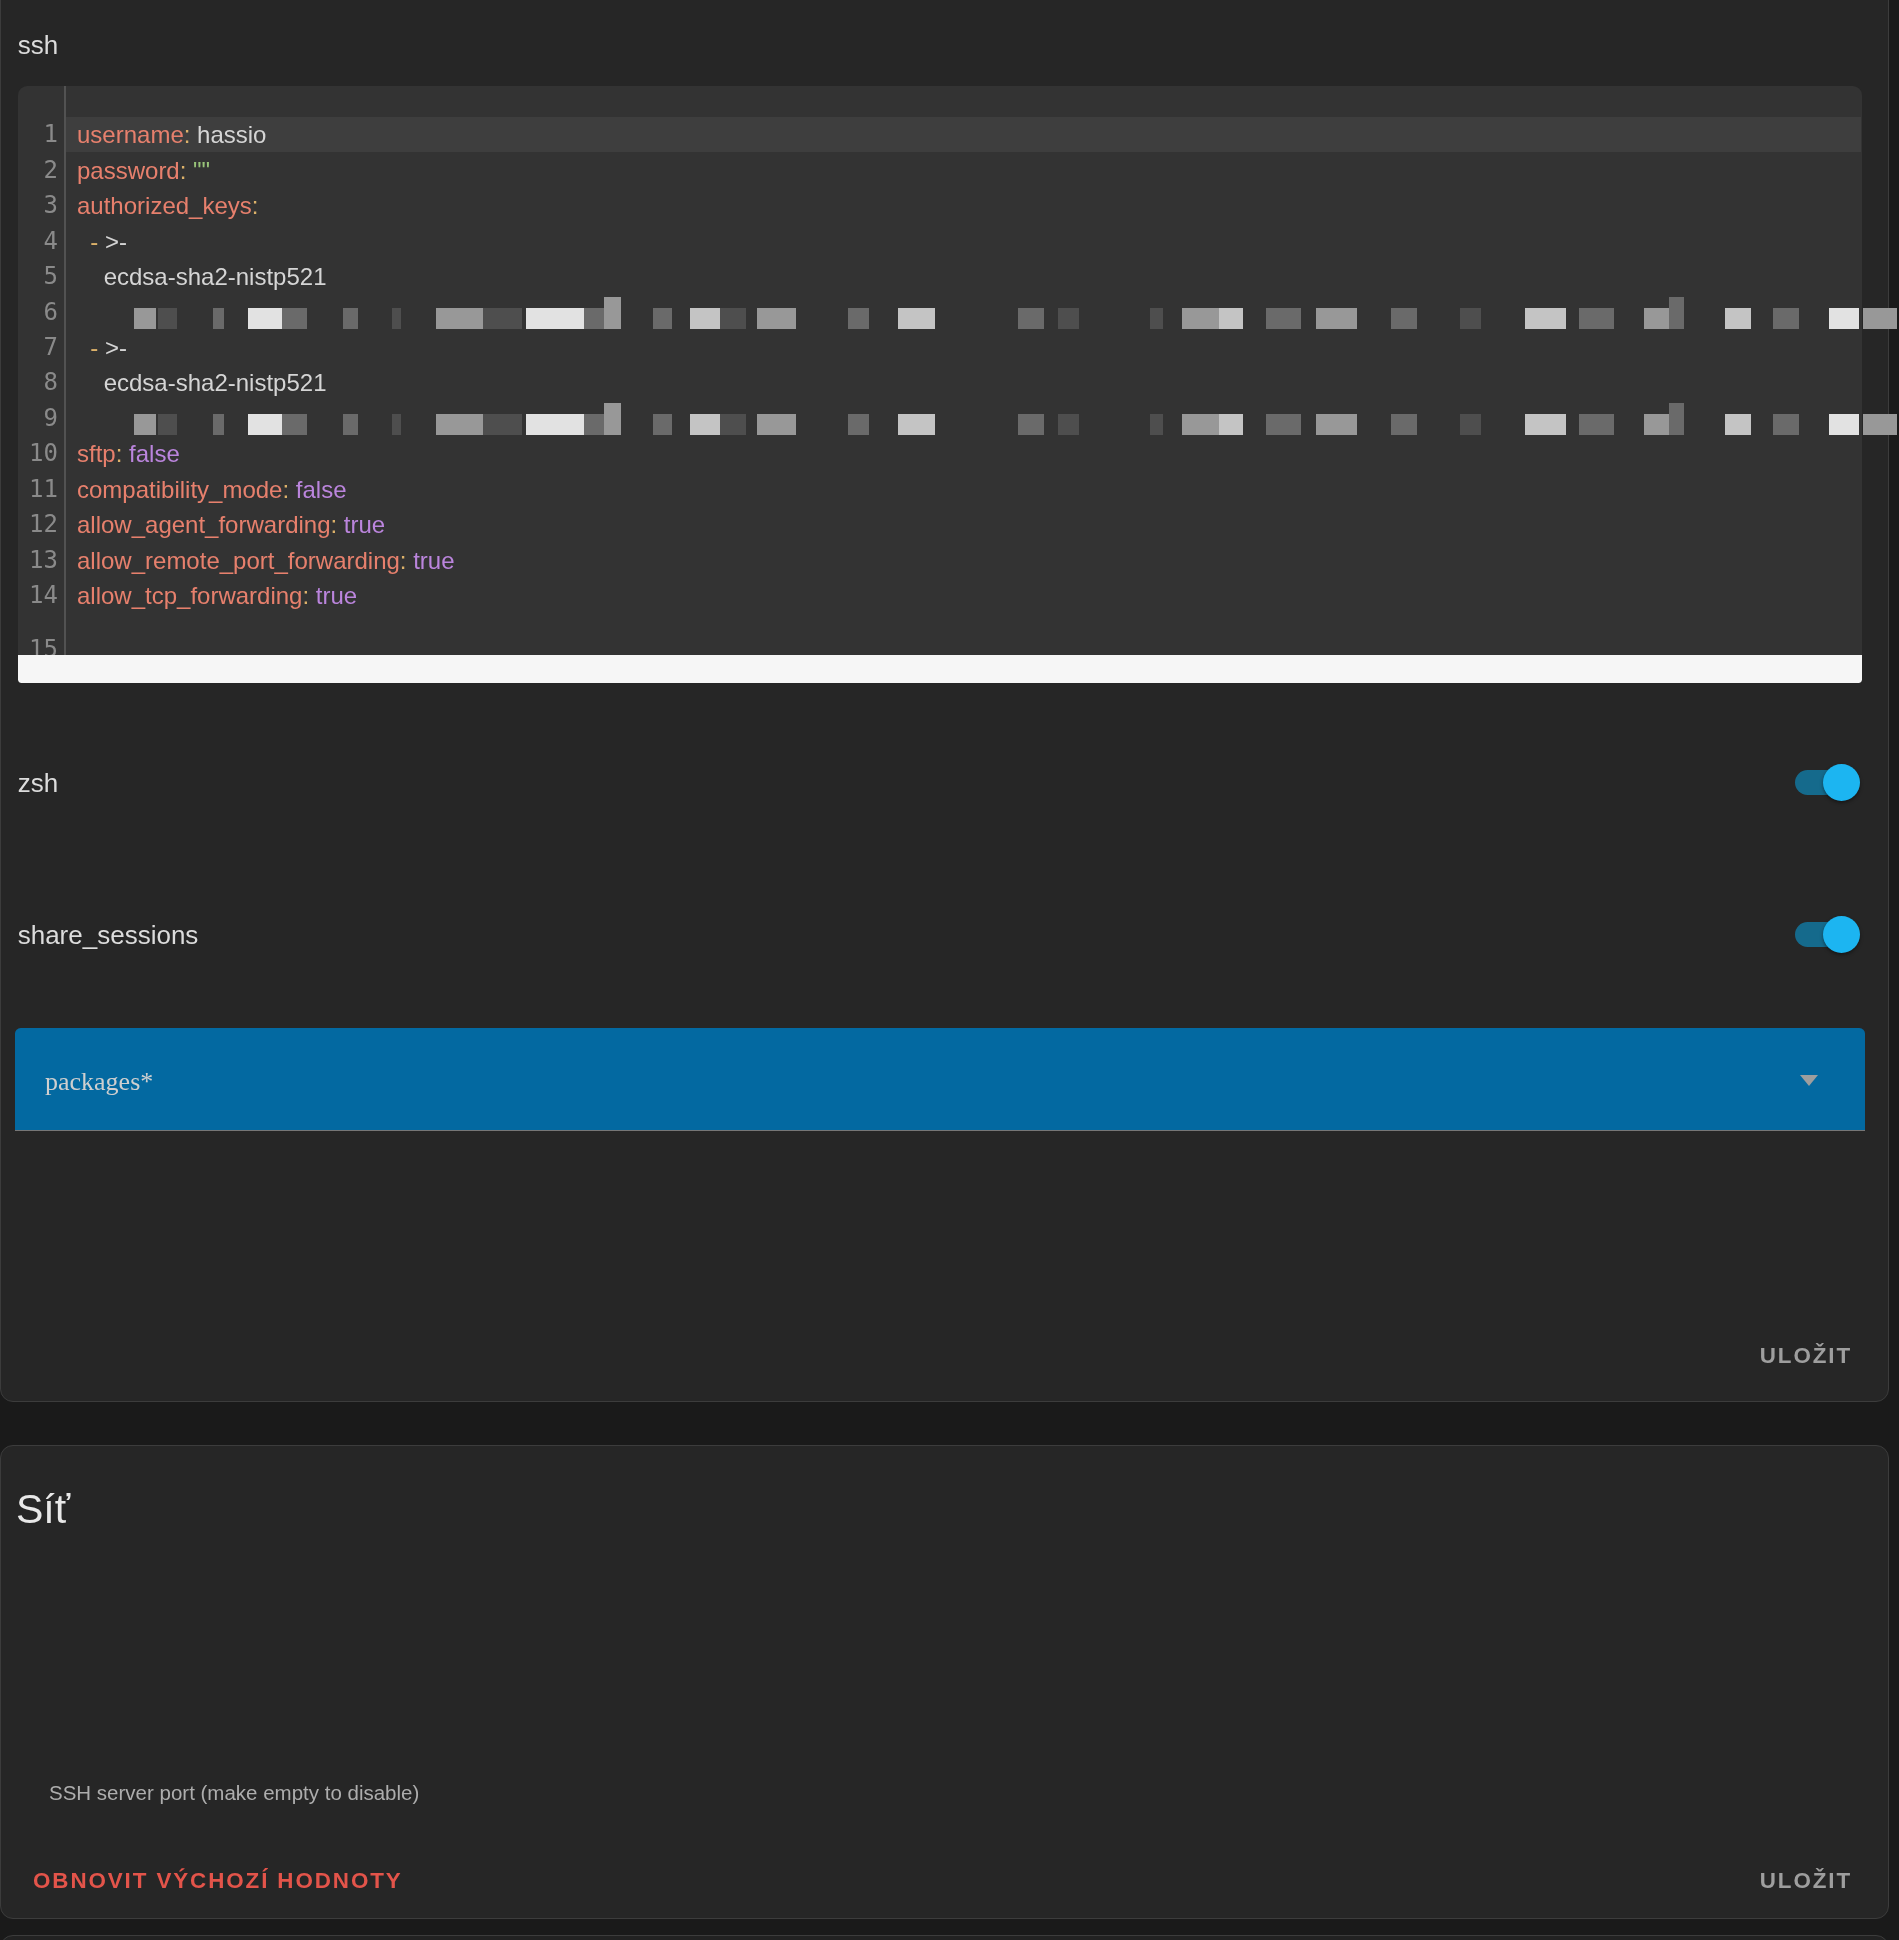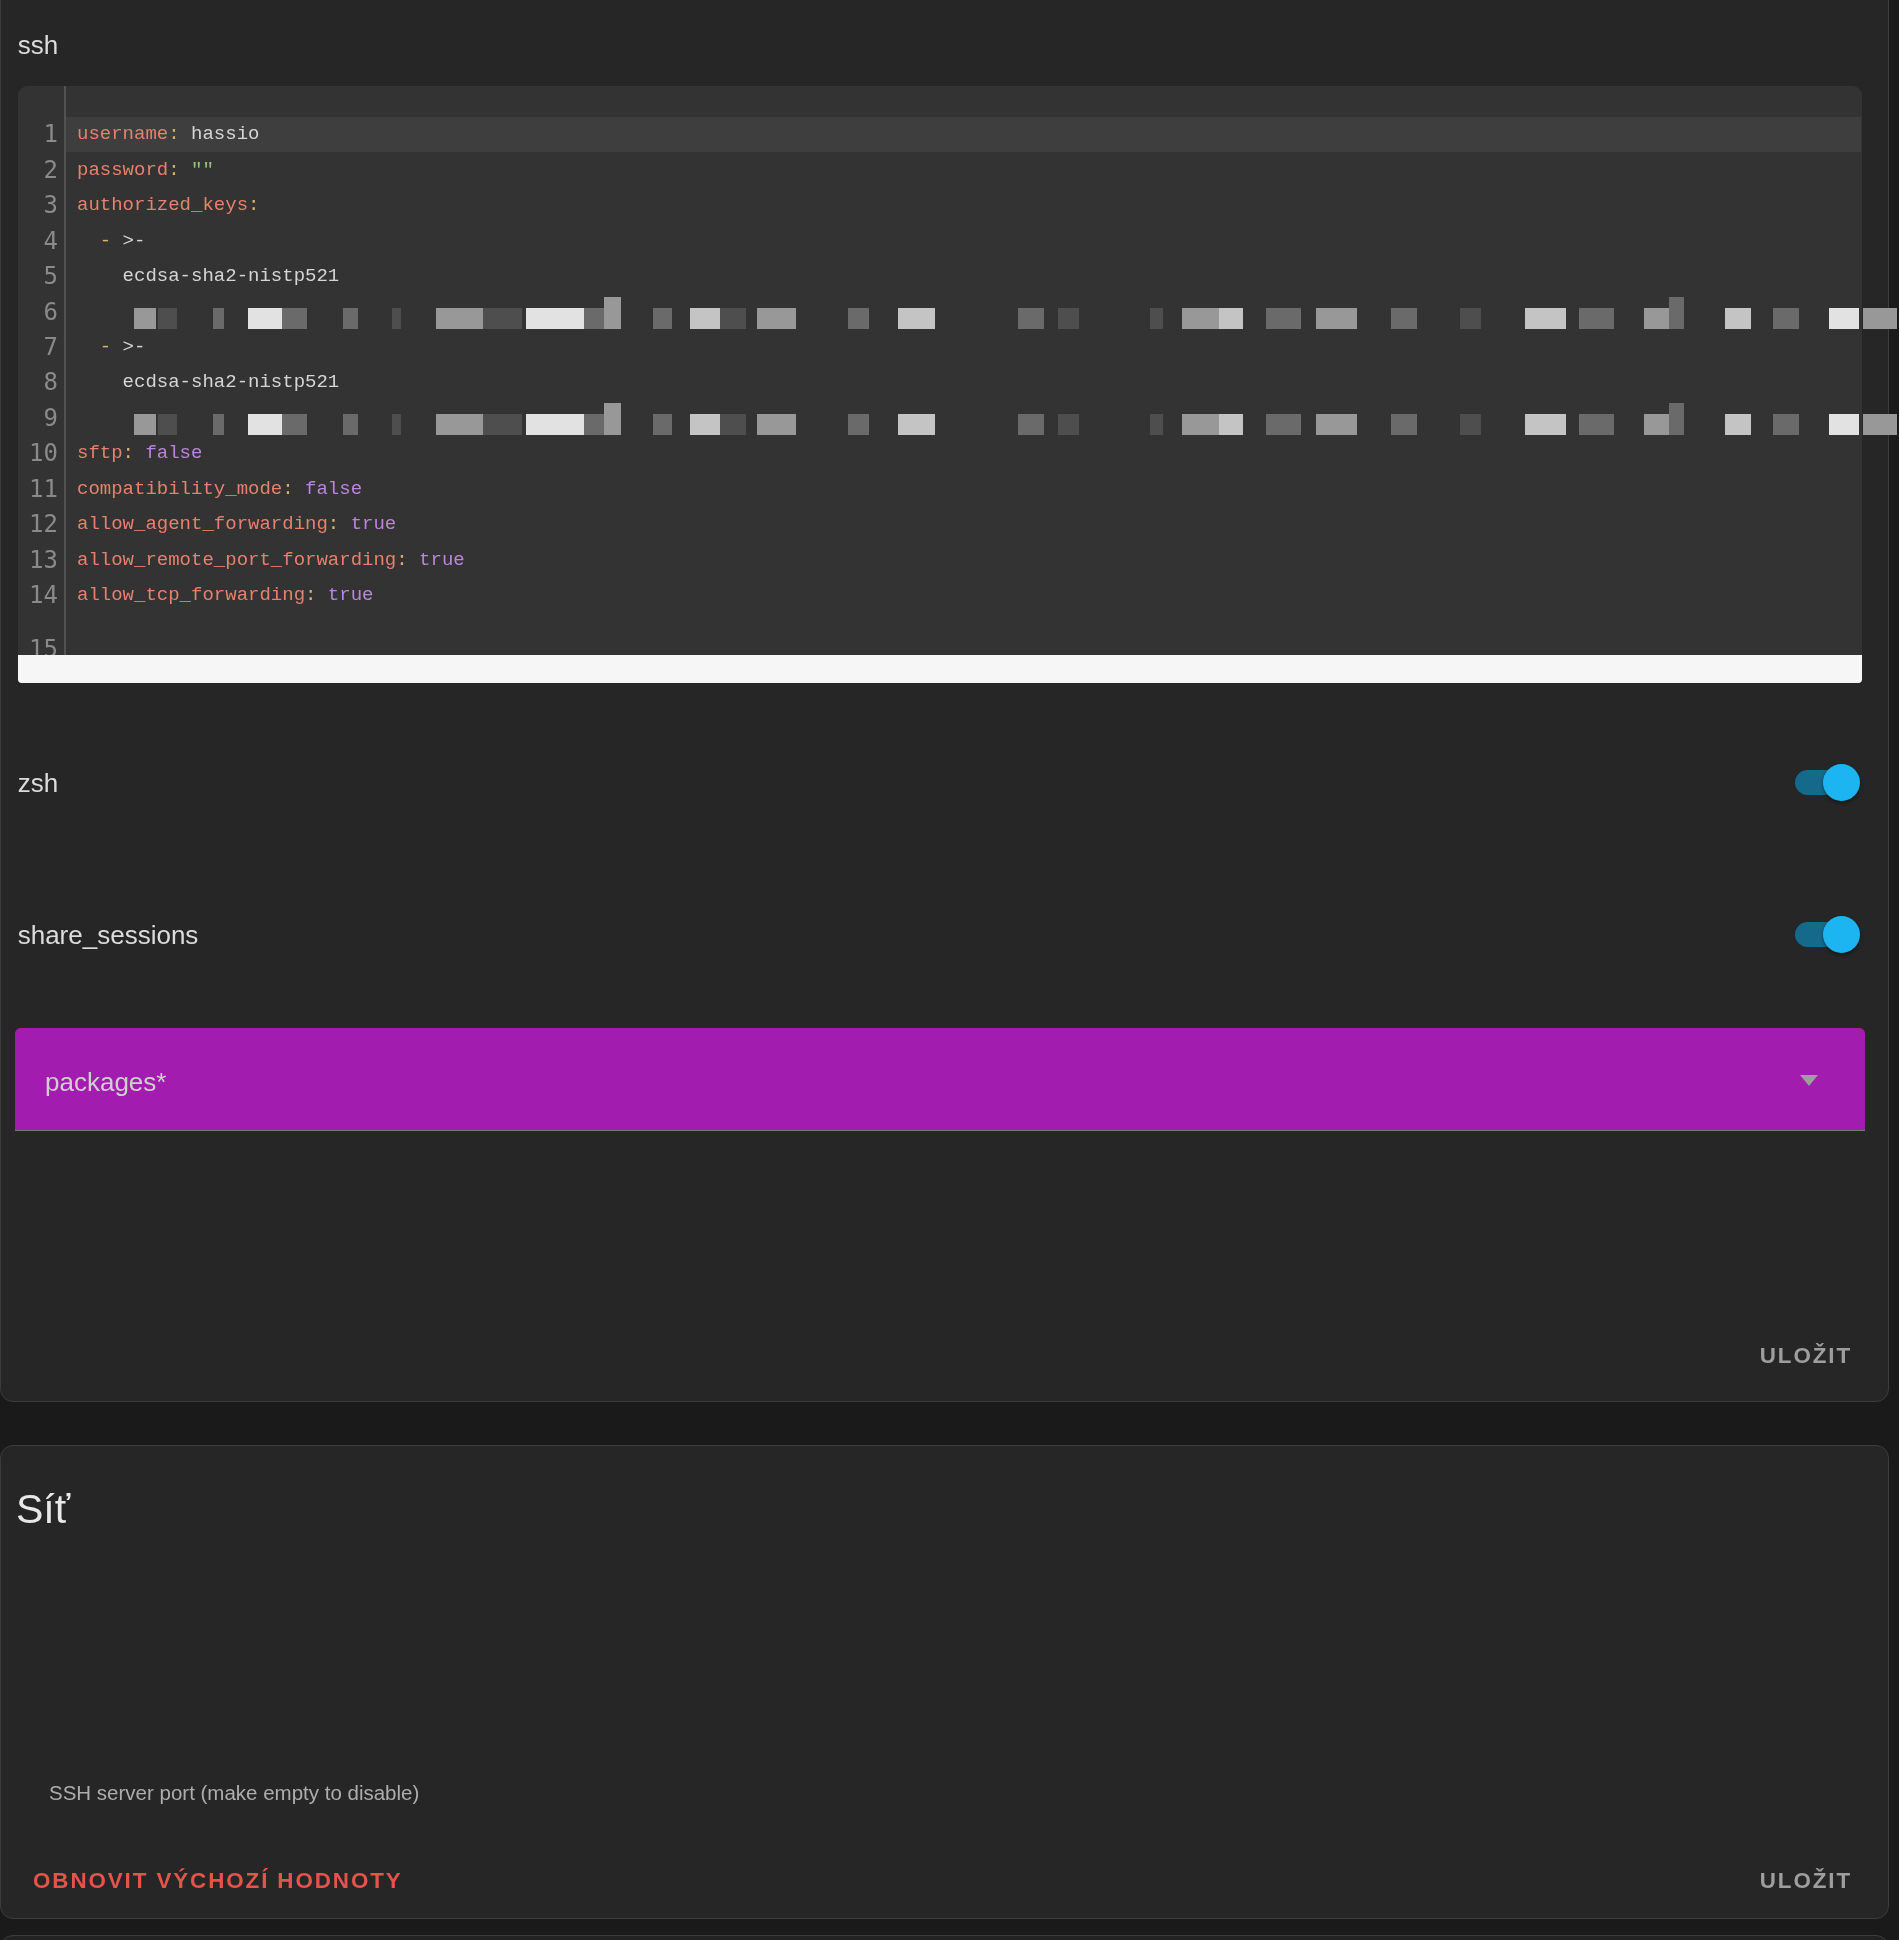--- a/index.html
+++ b/index.html
@@ -19,40 +19,40 @@
   #editor-bg{position:absolute;left:17.7px;top:86px;width:1844px;height:570px;
              background:#333333;border-radius:9.3px 9.3px 0 0;}
   #editor-hscroll{position:absolute;left:17.7px;top:655px;width:1844px;height:28px;
                   background:#f6f6f6;border-radius:0 0 3.7px 3.7px;}
   #gutter-border{position:absolute;left:64px;top:86px;width:1.9px;height:570px;background:#525252;}
   #active-line{position:absolute;left:66px;top:117px;width:1795px;height:35px;background:#3e3e3e;}
   .gutter-num{position:absolute;left:13px;width:45px;height:35px;line-height:35px;
               text-align:right;font-family:"DejaVu Sans Mono",monospace;
               font-size:24px;color:#8a8a8a;}
   .code-line{position:absolute;left:77px;height:35px;line-height:35px;white-space:pre;
-             font-family:Liberation Mono, monospace;font-size:19px;color:#d5d5d5;}
+             font-family:Liberation Sans, sans-serif;font-size:24px;color:#d5d5d5;}
   .tok-key{color:#e7806d;}
   .tok-punct{color:#ddb26a;}
   .tok-text{color:#d5d5d5;}
   .tok-string{color:#98c379;}
   .tok-bool{color:#bb85dd;}
   .blur-row{position:absolute;left:0;top:0;width:1900px;height:0;}
   .blur-seg{position:absolute;height:20.5px;}
   .blur-seg.tall{top:-11.2px;height:32px;}
 
   
   .toggle{position:absolute;width:71px;height:41px;cursor:pointer;}
   .toggle .track{position:absolute;left:0;top:8.4px;width:54px;height:25px;
                  border-radius:13px;background:#156a8c;}
   .toggle .thumb{position:absolute;left:28px;top:1.9px;width:37px;height:37px;
                  border-radius:50%;background:#1cb5f1;box-shadow:0 1.9px 3.7px rgba(0,0,0,.4);}
 
   
-  .dd-row{position:absolute;left:15px;width:1850px;height:103px;background:#a21caf;
-          border-radius:5.6px 5.6px 0 0;border-bottom:1.9px solid #767676;cursor:pointer;}
+  .dd-row{position:absolute;left:15px;width:1850px;height:103px;background:#0369a1;
+          border-radius:5.6px 5.6px 0 0;border-bottom:1.9px solid #767676;cursor:pointer;font-family:Liberation Serif, serif;}
   .dd-label{position:absolute;left:30px;top:39px;font-size:26px;color:#cfcfcf;}
   .dd-arrow{position:absolute;right:47px;top:47px;width:0;height:0;
             border-left:9.3px solid transparent;border-right:9.3px solid transparent;
             border-top:11.2px solid #9e9e9e;}
 
   .text-button{position:absolute;font-size:22.4px;font-weight:bold;letter-spacing:1.9px;
                color:#9e9e9e;cursor:pointer;}
   .text-button.danger{color:#e3544a;}
 
   

